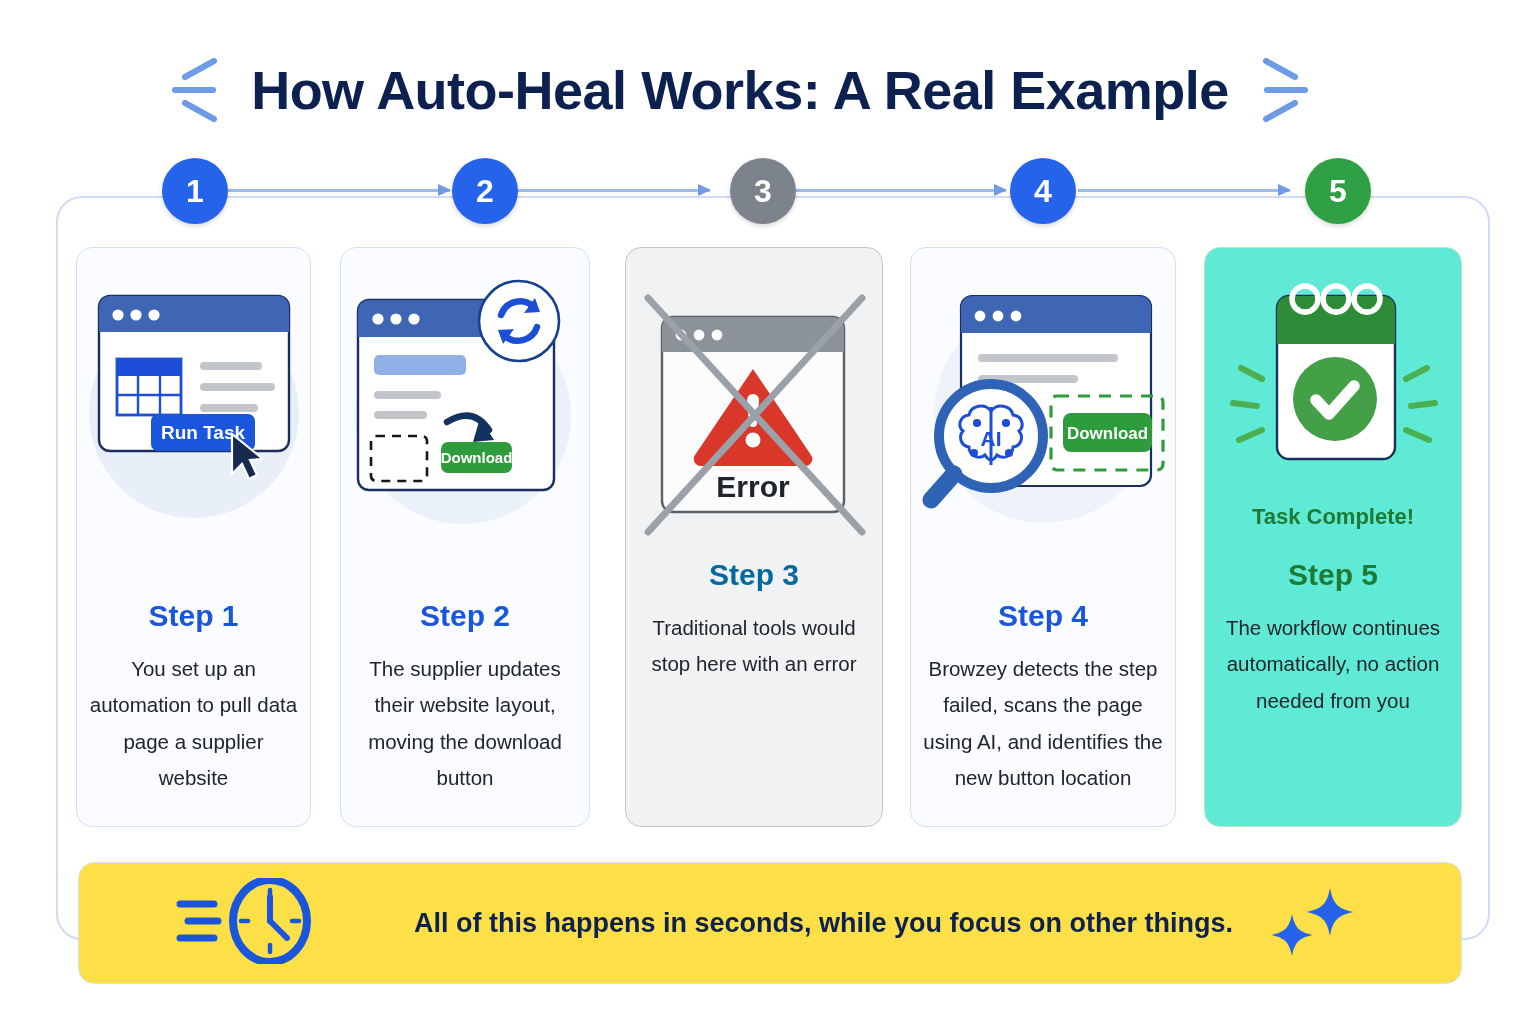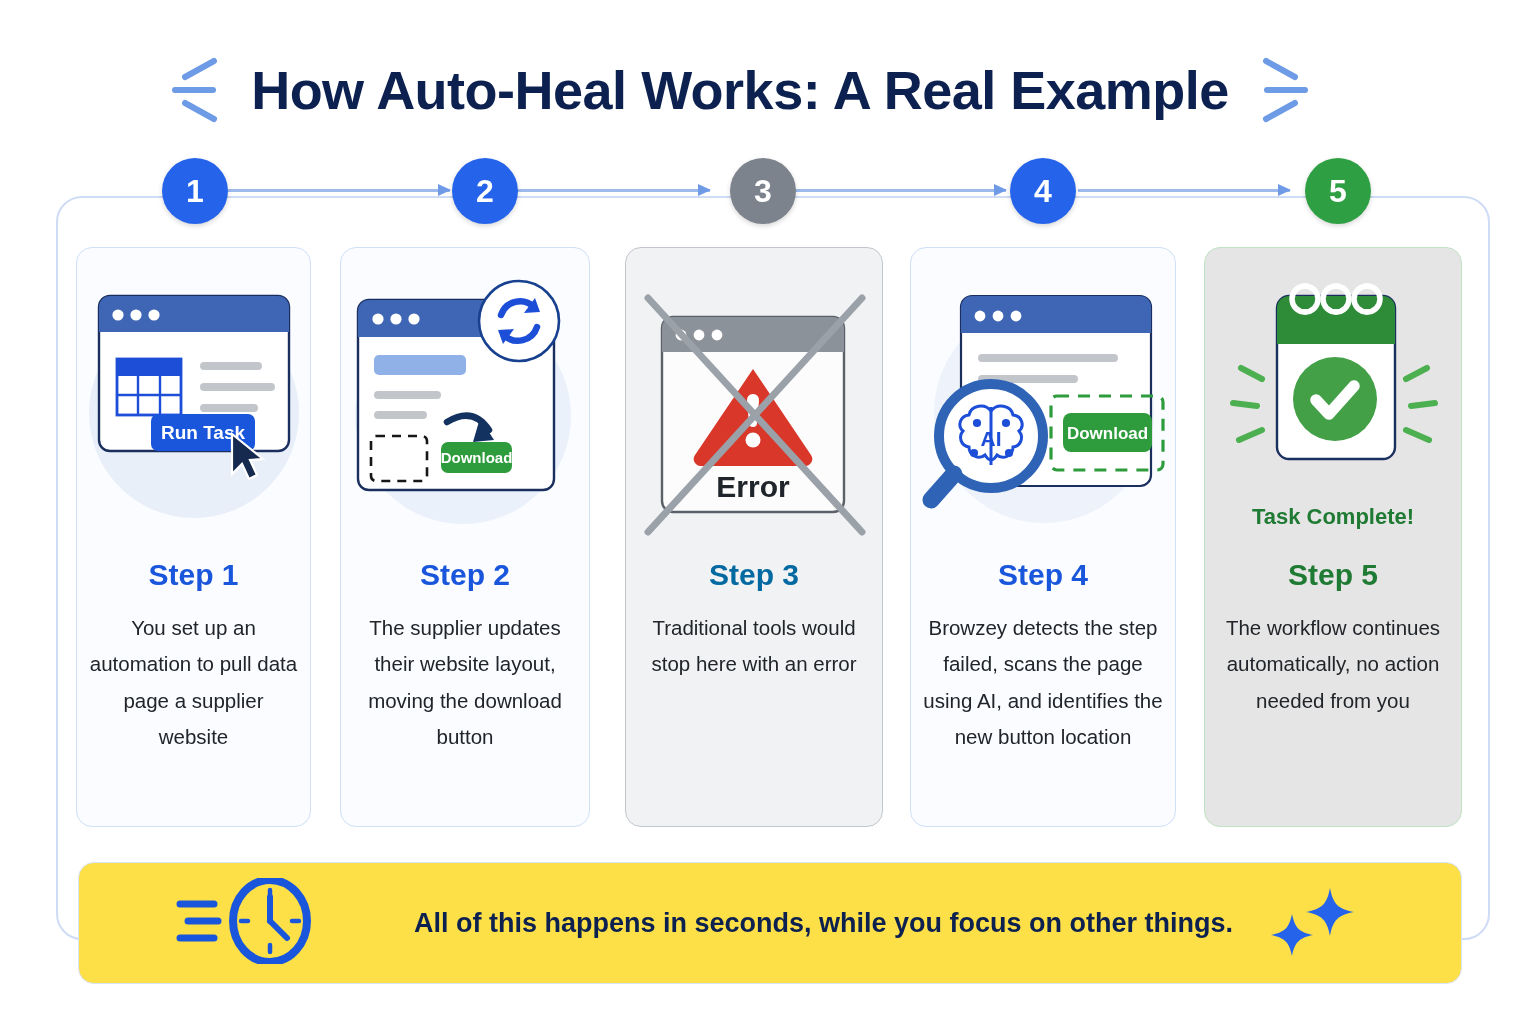--- a/index.html
+++ b/index.html
@@ -47,31 +47,31 @@
     border-bottom:6.5px solid transparent;
   }
 
   
   .card{
     position:absolute;top:247px;height:580px;border-radius:16px;
     box-sizing:border-box;
   }
   .card.blue{background:#fafcff;border:1.5px solid #cfe0f7;}
   .card.gray{background:#f1f2f4;border:1.5px solid #c2c6cc;}
-  .card.green{background:#e5e5e5;border:1.5px solid #bfe3c3;}
+  .card.green{background:#5eead4;border:1.5px solid #bfe3c3;}
 
   .illus{position:absolute;left:0;top:0;width:100%;height:300px;}
   .card-body{
     position:absolute;left:0;right:0;top:312px;
     text-align:center;padding:0 10px;box-sizing:border-box;
   }
   .step-title{
     font-size:30px;font-weight:bold;margin:0 0 20px 0;line-height:1;
   }
-  .step-title.blue{color:#1a56db;}
+  .step-title.blue{color:#1a56db;margin-top:41px;}
   .step-title.gray{color:#0369a1;}
   .step-title.green{color:#1f7a33;}
   .step-desc{
     font-size:20.5px;line-height:1.78;color:#212529;margin:0;
   }
   .task-complete{
     position:absolute;left:0;right:0;top:256px;text-align:center;
     font-size:22px;font-weight:bold;color:#1f7a33;
   }
 

